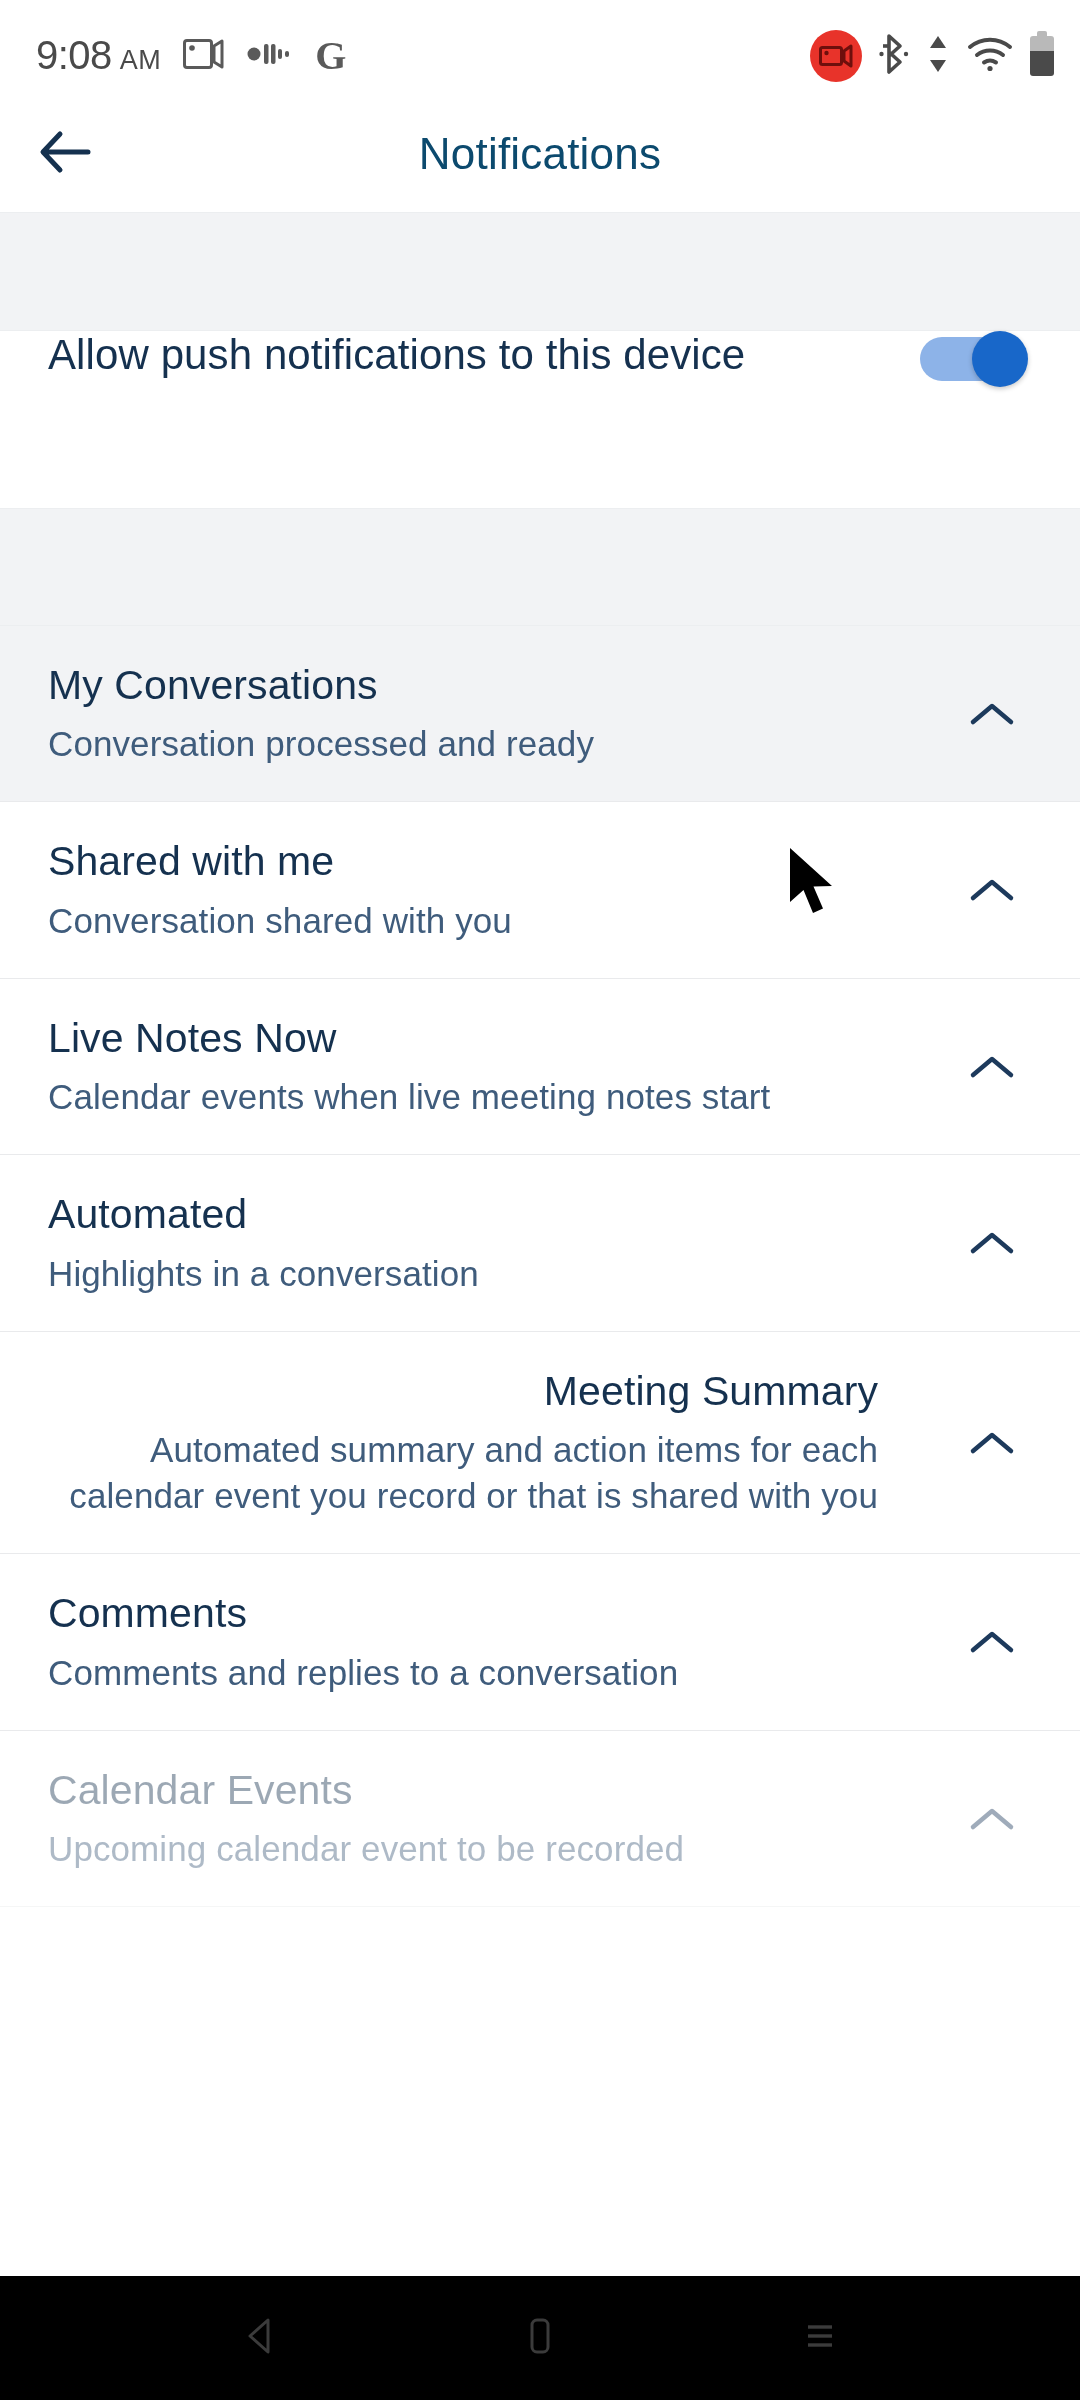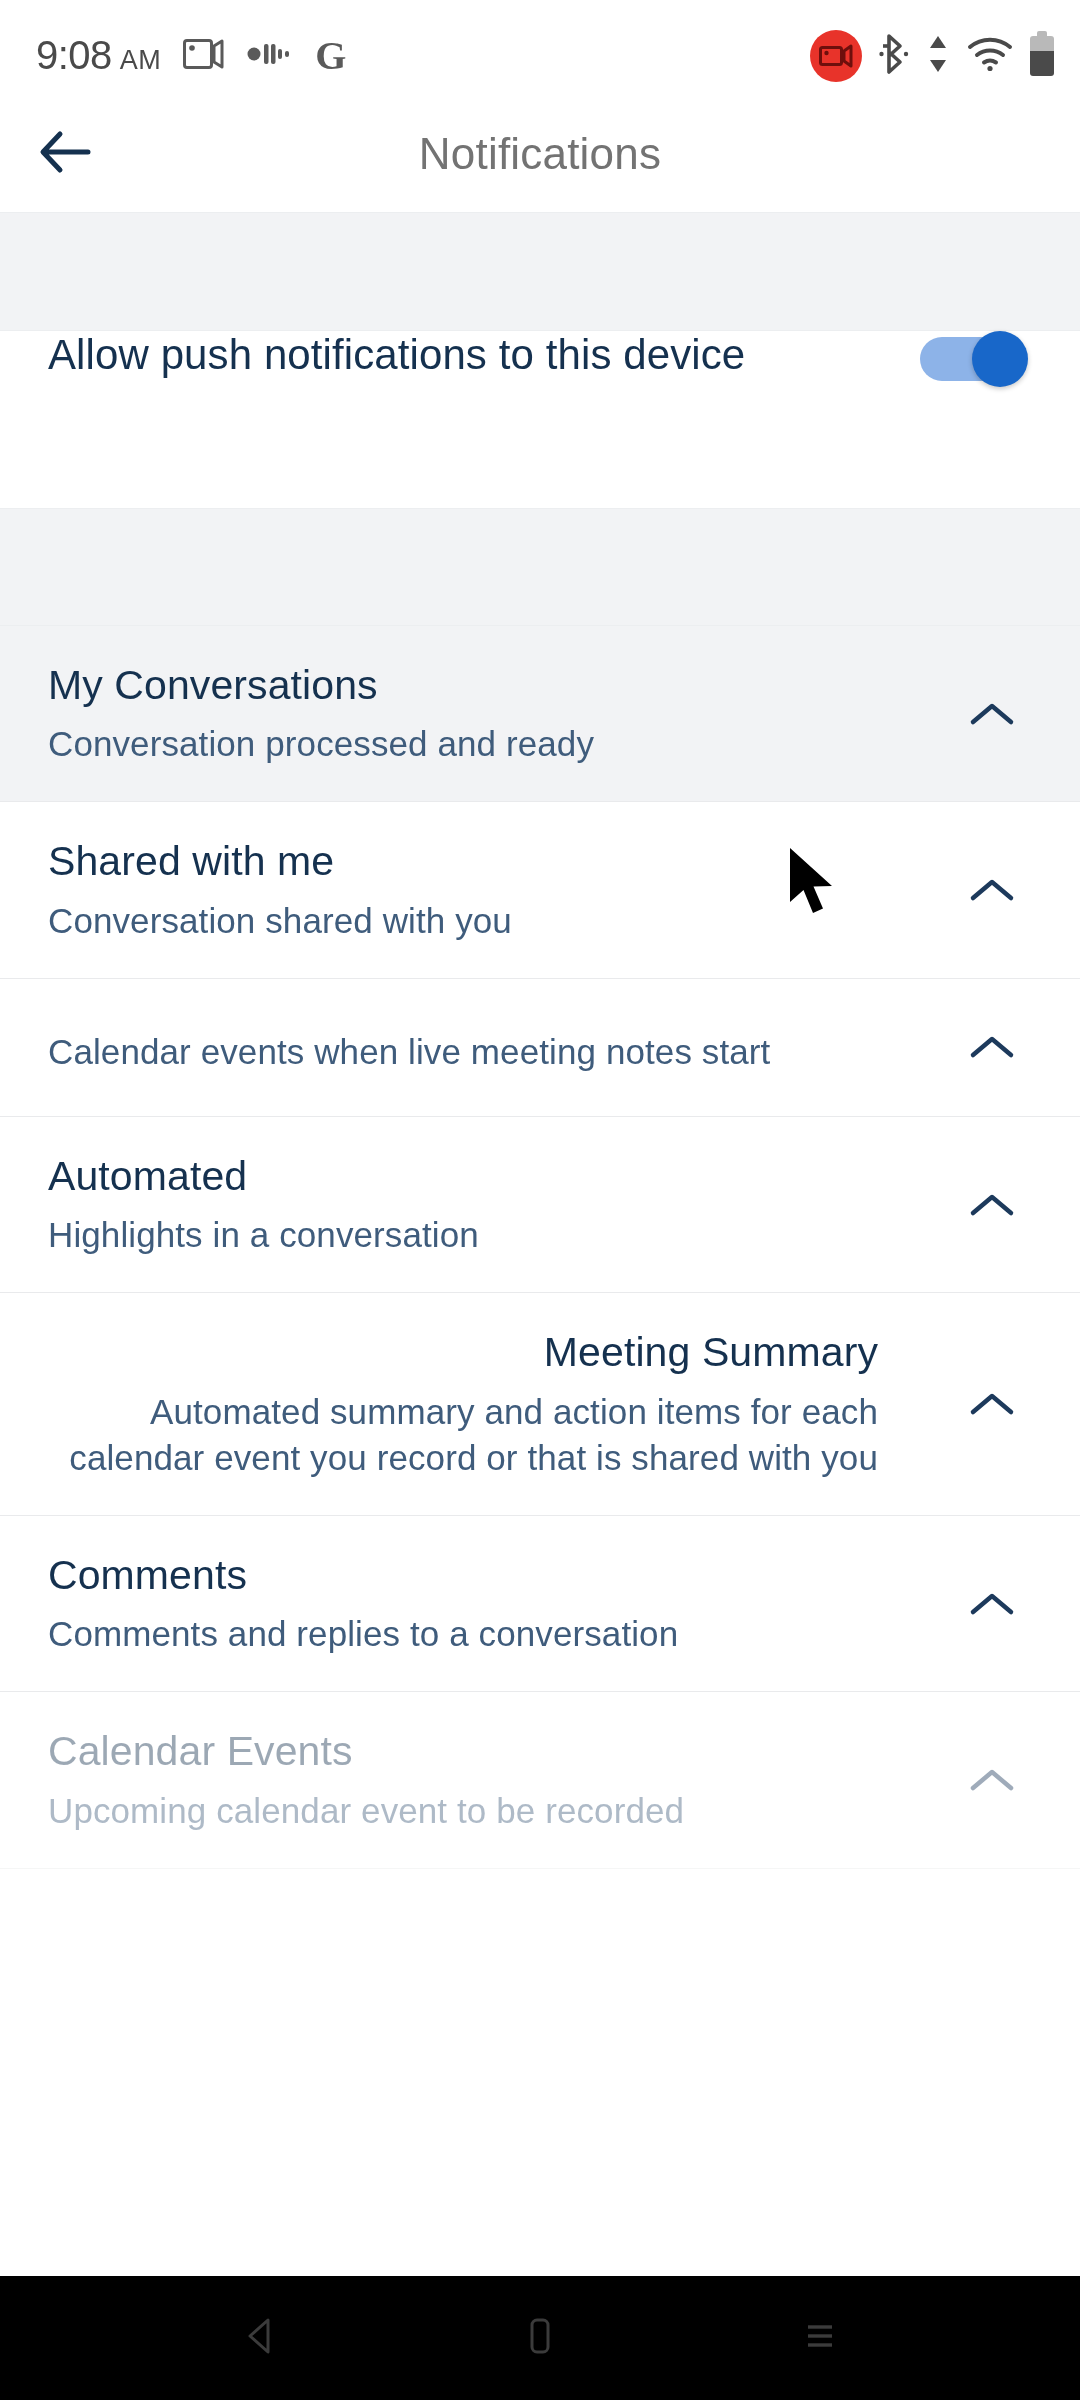--- a/index.html
+++ b/index.html
@@ -70,21 +70,21 @@
     width:110px; height:110px;
     display:flex; align-items:center; justify-content:center;
     margin-left:10px;
     cursor:pointer;
   }
   .appbar-title{
     position:absolute;
     left:0; right:0;
     text-align:center;
     font-size:44px;
-    color:#737373;
+    color:#0c4a6e;
     font-weight:400;
     letter-spacing:0.2px;
     pointer-events:none;
   }
 
   
   .body{
     flex:1 1 auto;
     background:#ffffff;
     position:relative;
@@ -325,20 +325,21 @@
         </div>
         <div class="chev">
           <svg width="46" height="28" viewBox="0 0 46 28">
               <path d="M4 22 L23 6 L42 22" fill="none" stroke="#1d3a5c" stroke-width="4.5" stroke-linecap="round" stroke-linejoin="round"></path>
             </svg>
         </div>
       </div>
 
       <div class="row r3">
         <div class="texts">
+          <div class="r-title">Live Notes Now</div>
           <div class="r-sub">Calendar events when live meeting notes start</div>
         </div>
         <div class="chev">
           <svg width="46" height="28" viewBox="0 0 46 28">
               <path d="M4 22 L23 6 L42 22" fill="none" stroke="#1d3a5c" stroke-width="4.5" stroke-linecap="round" stroke-linejoin="round"></path>
             </svg>
         </div>
       </div>
 
       <div class="row r4">

